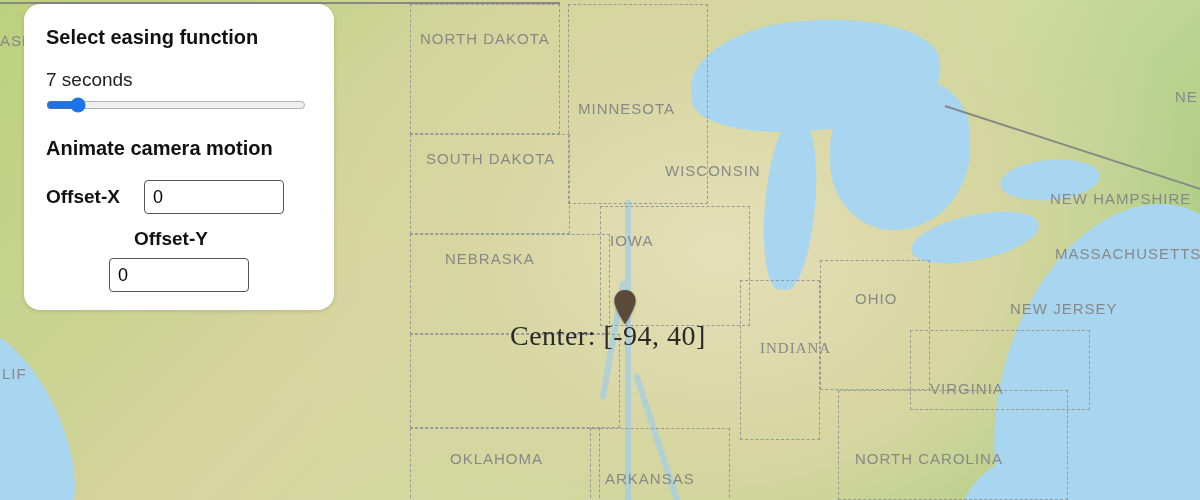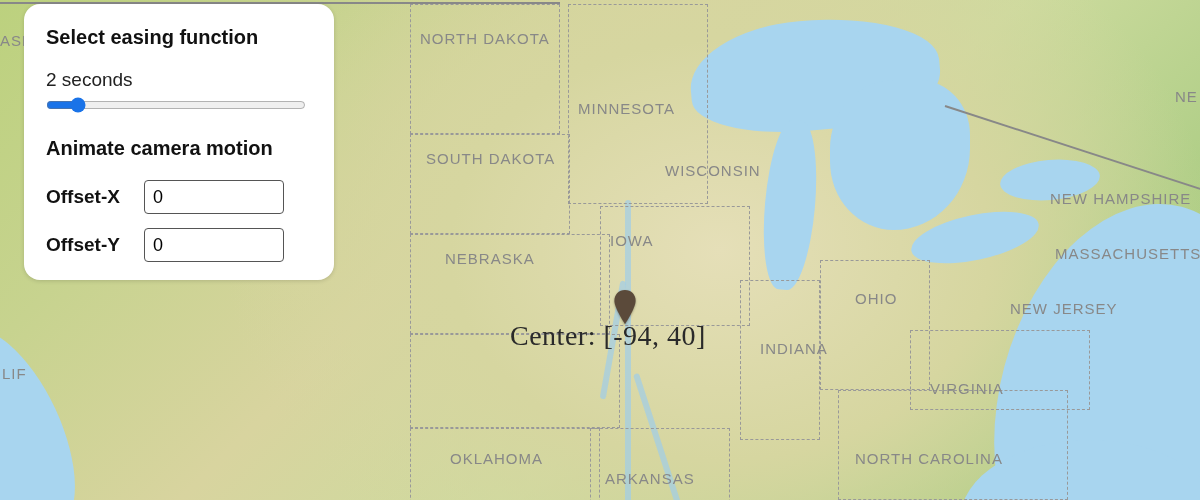--- a/index.html
+++ b/index.html
@@ -78,21 +78,21 @@
   <div class="state-border" style="left:910px; top:330px; width:180px; height:80px;"></div>
 
   <div id="state-labels">
       <div class="state-label" style="left: 420px; top: 30px;">NORTH DAKOTA</div>
       <div class="state-label" style="left: 578px; top: 100px;">MINNESOTA</div>
       <div class="state-label" style="left: 426px; top: 150px;">SOUTH DAKOTA</div>
       <div class="state-label" style="left: 665px; top: 162px;">WISCONSIN</div>
       <div class="state-label" style="left: 445px; top: 250px;">NEBRASKA</div>
       <div class="state-label" style="left: 610px; top: 232px;">IOWA</div>
       <div class="state-label" style="left: 855px; top: 290px;">OHIO</div>
-      <div class="state-label" style="left: 760px; top: 340px;">INDIANA</div>
+      <div class="state-label" style="left: 760px; top: 340px; font-family: Liberation Serif, serif;">INDIANA</div>
       <div class="state-label" style="left: 450px; top: 450px;">OKLAHOMA</div>
       <div class="state-label" style="left: 605px; top: 470px;">ARKANSAS</div>
       <div class="state-label" style="left: 855px; top: 450px;">NORTH CAROLINA</div>
       <div class="state-label" style="left: 930px; top: 380px;">VIRGINIA</div>
       <div class="state-label" style="left: 1010px; top: 300px;">NEW JERSEY</div>
       <div class="state-label" style="left: 1055px; top: 245px;">MASSACHUSETTS</div>
       <div class="state-label" style="left: 1050px; top: 190px;">NEW HAMPSHIRE</div>
       <div class="state-label" style="left: 1175px; top: 88px;">NE</div>
       <div class="state-label" style="left: 2px; top: 365px;">LIF</div>
       <div class="state-label" style="left: 0px; top: 32px;">ASH.</div>
@@ -105,29 +105,29 @@
   </div>
   <div class="center-label">Center: [-94, 40]</div>
 </div>
 
 <div class="panel">
   <div class="group">
     <div class="heading">Select easing function</div>
   </div>
 
   <div class="group">
-    <div class="duration-text">2 seconds</div>
+    <div class="duration-text">7 seconds</div>
     <input type="range" class="duration" value="1" min="0" max="10" style="">
   </div>
 
   <div class="group">
     <div class="heading">Animate camera motion</div>
   </div>
 
   <div class="offset-row">
     <label>Offset-X</label>
     <input type="text" value="0" style="">
   </div>
-  <div class="offset-row" style="margin-bottom:0;">
+  <div class="offset-row" style="margin-bottom:0;flex-direction:column;">
     <label>Offset-Y</label>
     <input type="text" value="0" style="">
   </div>
 </div>
 
 </body></html>

